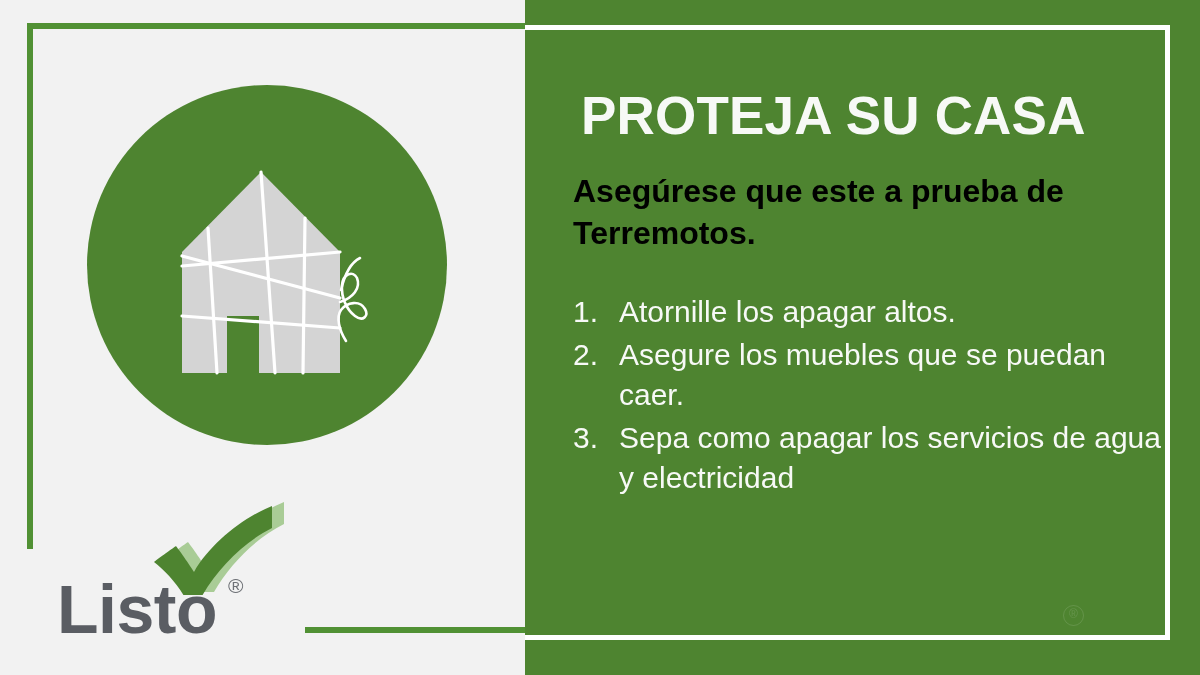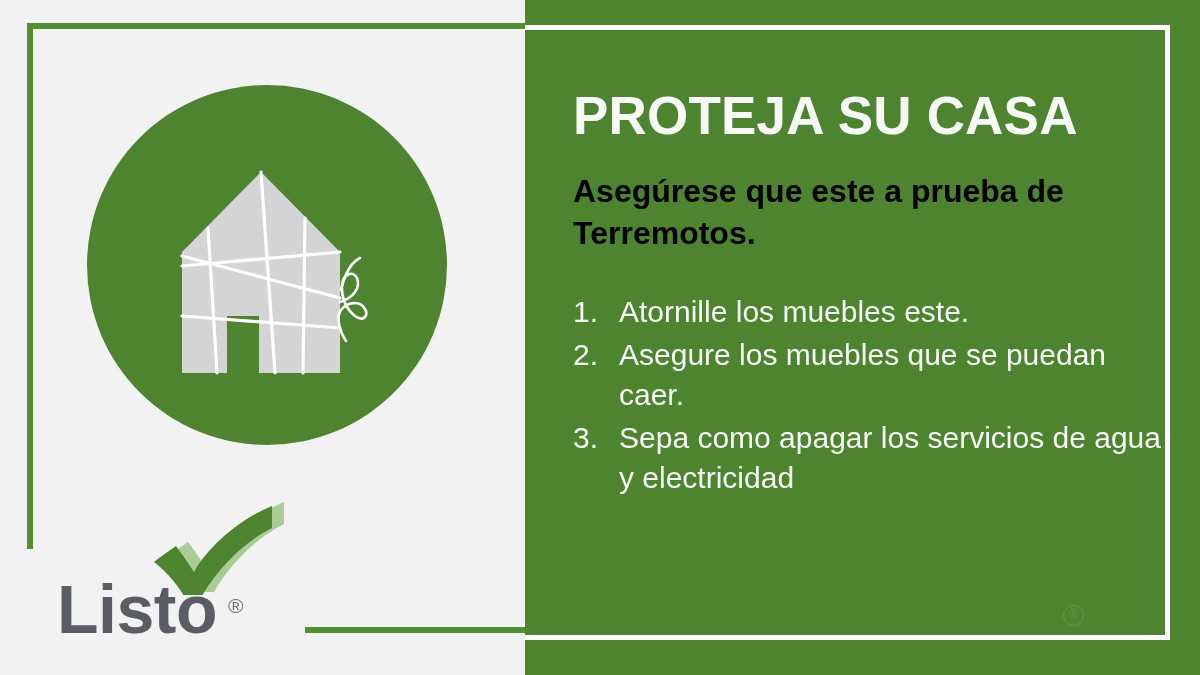--- a/index.html
+++ b/index.html
@@ -88,21 +88,21 @@
     left: 95px;
     top: 0px;
     width: 150px;
     height: 95px;
   }
   .logo-wordmark {
     position: absolute;
     left: 0px;
     top: 75px;
     display: flex;
-    align-items: center;
+    align-items: flex-start;
   }
   .logo-word {
     font-family: "Liberation Sans", sans-serif;
     font-size: 68px;
     font-weight: 700;
     color: #5a5d63;
     letter-spacing: -0.5px;
     line-height: 1;
   }
   .logo-reg {
@@ -140,21 +140,21 @@
     top: 88px;
     width: 600px;
   }
   .headline {
     font-family: "Liberation Sans", sans-serif;
     font-size: 53px;
     font-weight: 700;
     color: #f7f9f6;
     letter-spacing: 0.2px;
     line-height: 1.05;
-    margin: 0 0 26px 0;
+    margin: 0 0 26px 8px;
     white-space: nowrap;
   }
   .subhead {
     font-family: "Liberation Sans", sans-serif;
     font-size: 32px;
     font-weight: 700;
     color: #000000;
     line-height: 1.32;
     margin: 0 0 38px 0;
     max-width: 540px;
@@ -250,21 +250,21 @@
   <div class="right-panel">
     <div class="inner-rule"></div>
 
     <div class="content">
       <h1 class="headline">PROTEJA SU CASA</h1>
       <p class="subhead">Asegúrese que este a prueba de Terremotos.</p>
 
       <ol class="steps">
         <li class="step">
           <span class="step-num">1.</span>
-          <span class="step-text">Atornille los muebles este.</span>
+          <span class="step-text">Atornille los apagar altos.</span>
         </li>
         <li class="step">
           <span class="step-num">2.</span>
           <span class="step-text">Asegure los muebles que se puedan caer.</span>
         </li>
         <li class="step">
           <span class="step-num">3.</span>
           <span class="step-text">Sepa como apagar los servicios de agua y electricidad</span>
         </li>
       </ol>

